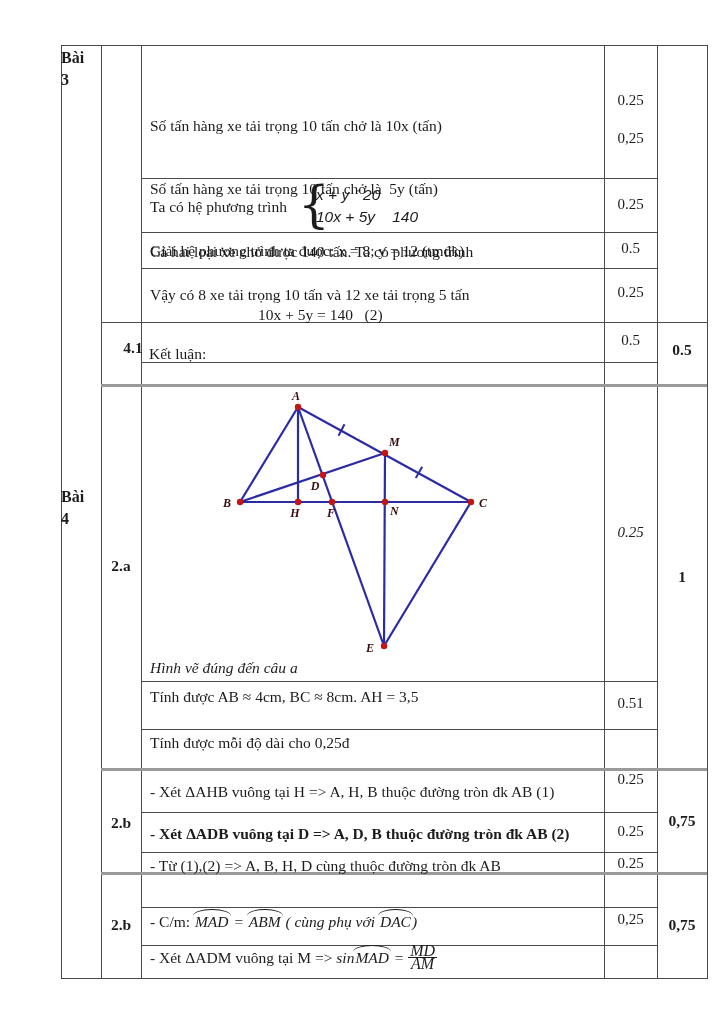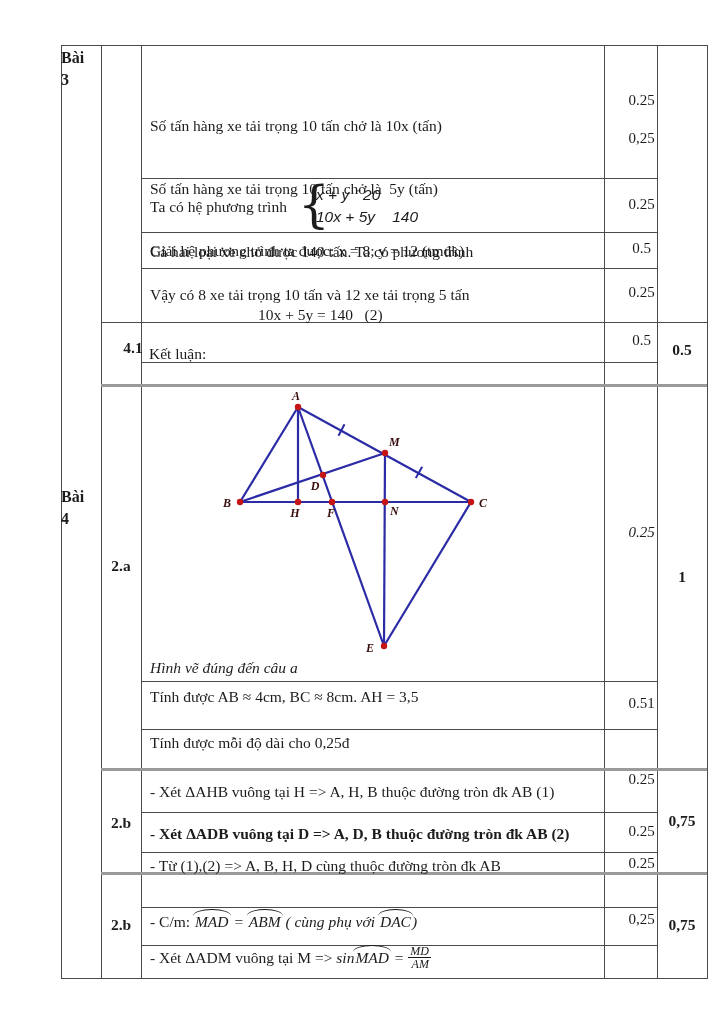--- a/index.html
+++ b/index.html
@@ -7,33 +7,33 @@
     position:relative;width:725px;height:1024px;background:#ffffff;
     font-family:"Liberation Serif","DejaVu Serif",serif;color:#1c1c1c;
     overflow:hidden;margin:0 auto;
   }
   .vline{position:absolute;width:1px;background:#4a4a4a;}
   .hline{position:absolute;height:1px;background:#4a4a4a;}
   .hsep{position:absolute;height:3px;background:#9a9a9a;}
   .t{position:absolute;font-size:15.5px;line-height:21px;}
   .pre{white-space:pre;}
   .i{font-style:italic;}
-  .score{position:absolute;left:604px;width:53px;text-align:center;font-size:15px;padding-left:11px;}
+  .score{position:absolute;left:604px;width:53px;text-align:center;font-size:15px;}
   .total{position:absolute;left:657px;width:50px;text-align:center;font-size:15.5px;font-weight:bold;}
   .sub{position:absolute;left:101px;width:40px;text-align:center;font-size:15.5px;font-weight:bold;}
   .baicol{position:absolute;left:61px;width:40px;font-size:16px;font-weight:bold;line-height:22px;}
   sup.o{font-size:10px;vertical-align:super;line-height:0;}
   .math{font-family:Liberation Sans, sans-serif;font-style:italic;}
   .brace{position:absolute;font-size:50px;font-weight:400;font-family:"DejaVu Serif",serif;line-height:50px;}
   .arc{position:relative;display:inline-block;font-style:italic;padding:0 1px;}
   .arc::before{
     content:"";position:absolute;left:-1px;right:-1px;top:-2px;height:6px;
     border-top:1.6px solid #1a1a1a;border-radius:50% 50% 0 0 / 100% 100% 0 0;
   }
-  .frac{display:inline-block;vertical-align:middle;text-align:right;font-size:12px;line-height:12px;font-style:italic;transform:translateY(-2px);}
+  .frac{display:inline-block;vertical-align:middle;text-align:center;font-size:16px;line-height:12px;font-style:italic;transform:translateY(-2px);}
   .frac .num{display:block;border-bottom:1px solid #1a1a1a;padding:0 2px;}
   .frac .den{display:block;padding:0 2px;}
 </style>
 </head>
 <body>
 
 <div class="page">
 
   <div class="vline" style="left:61px;top:45px;height:933px;"></div>
   <div class="vline" style="left:101px;top:45px;height:933px;"></div>

